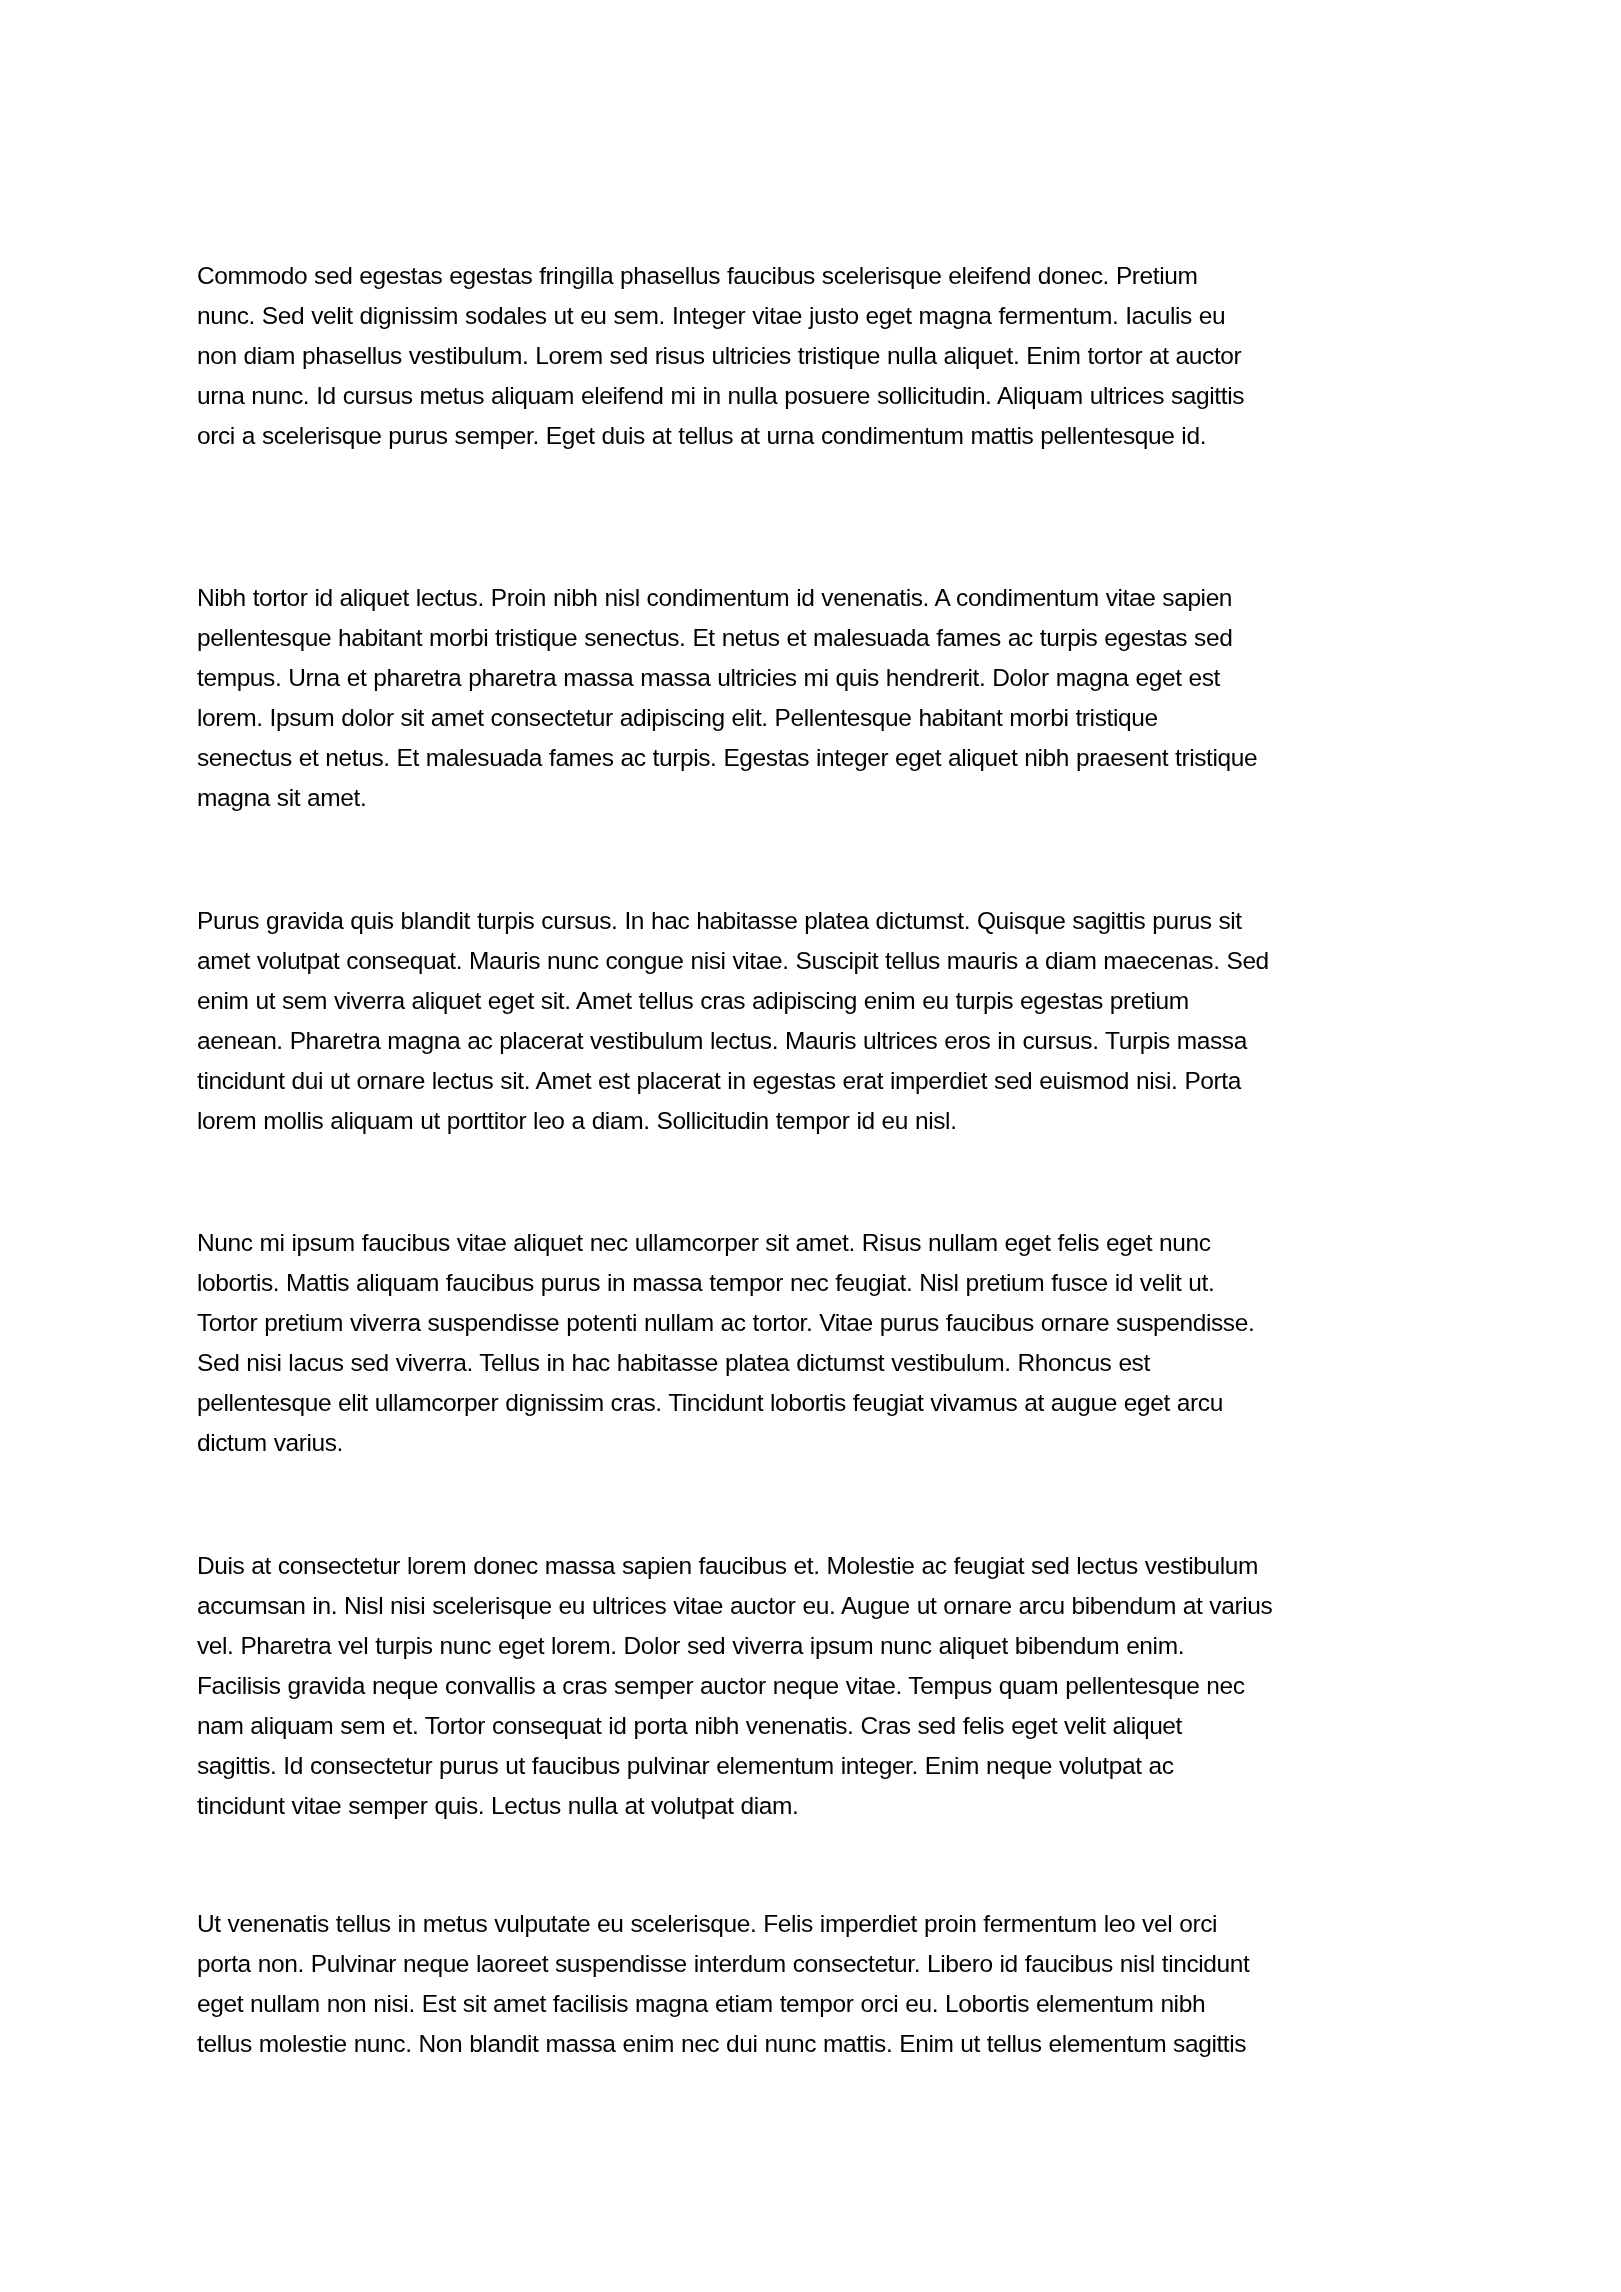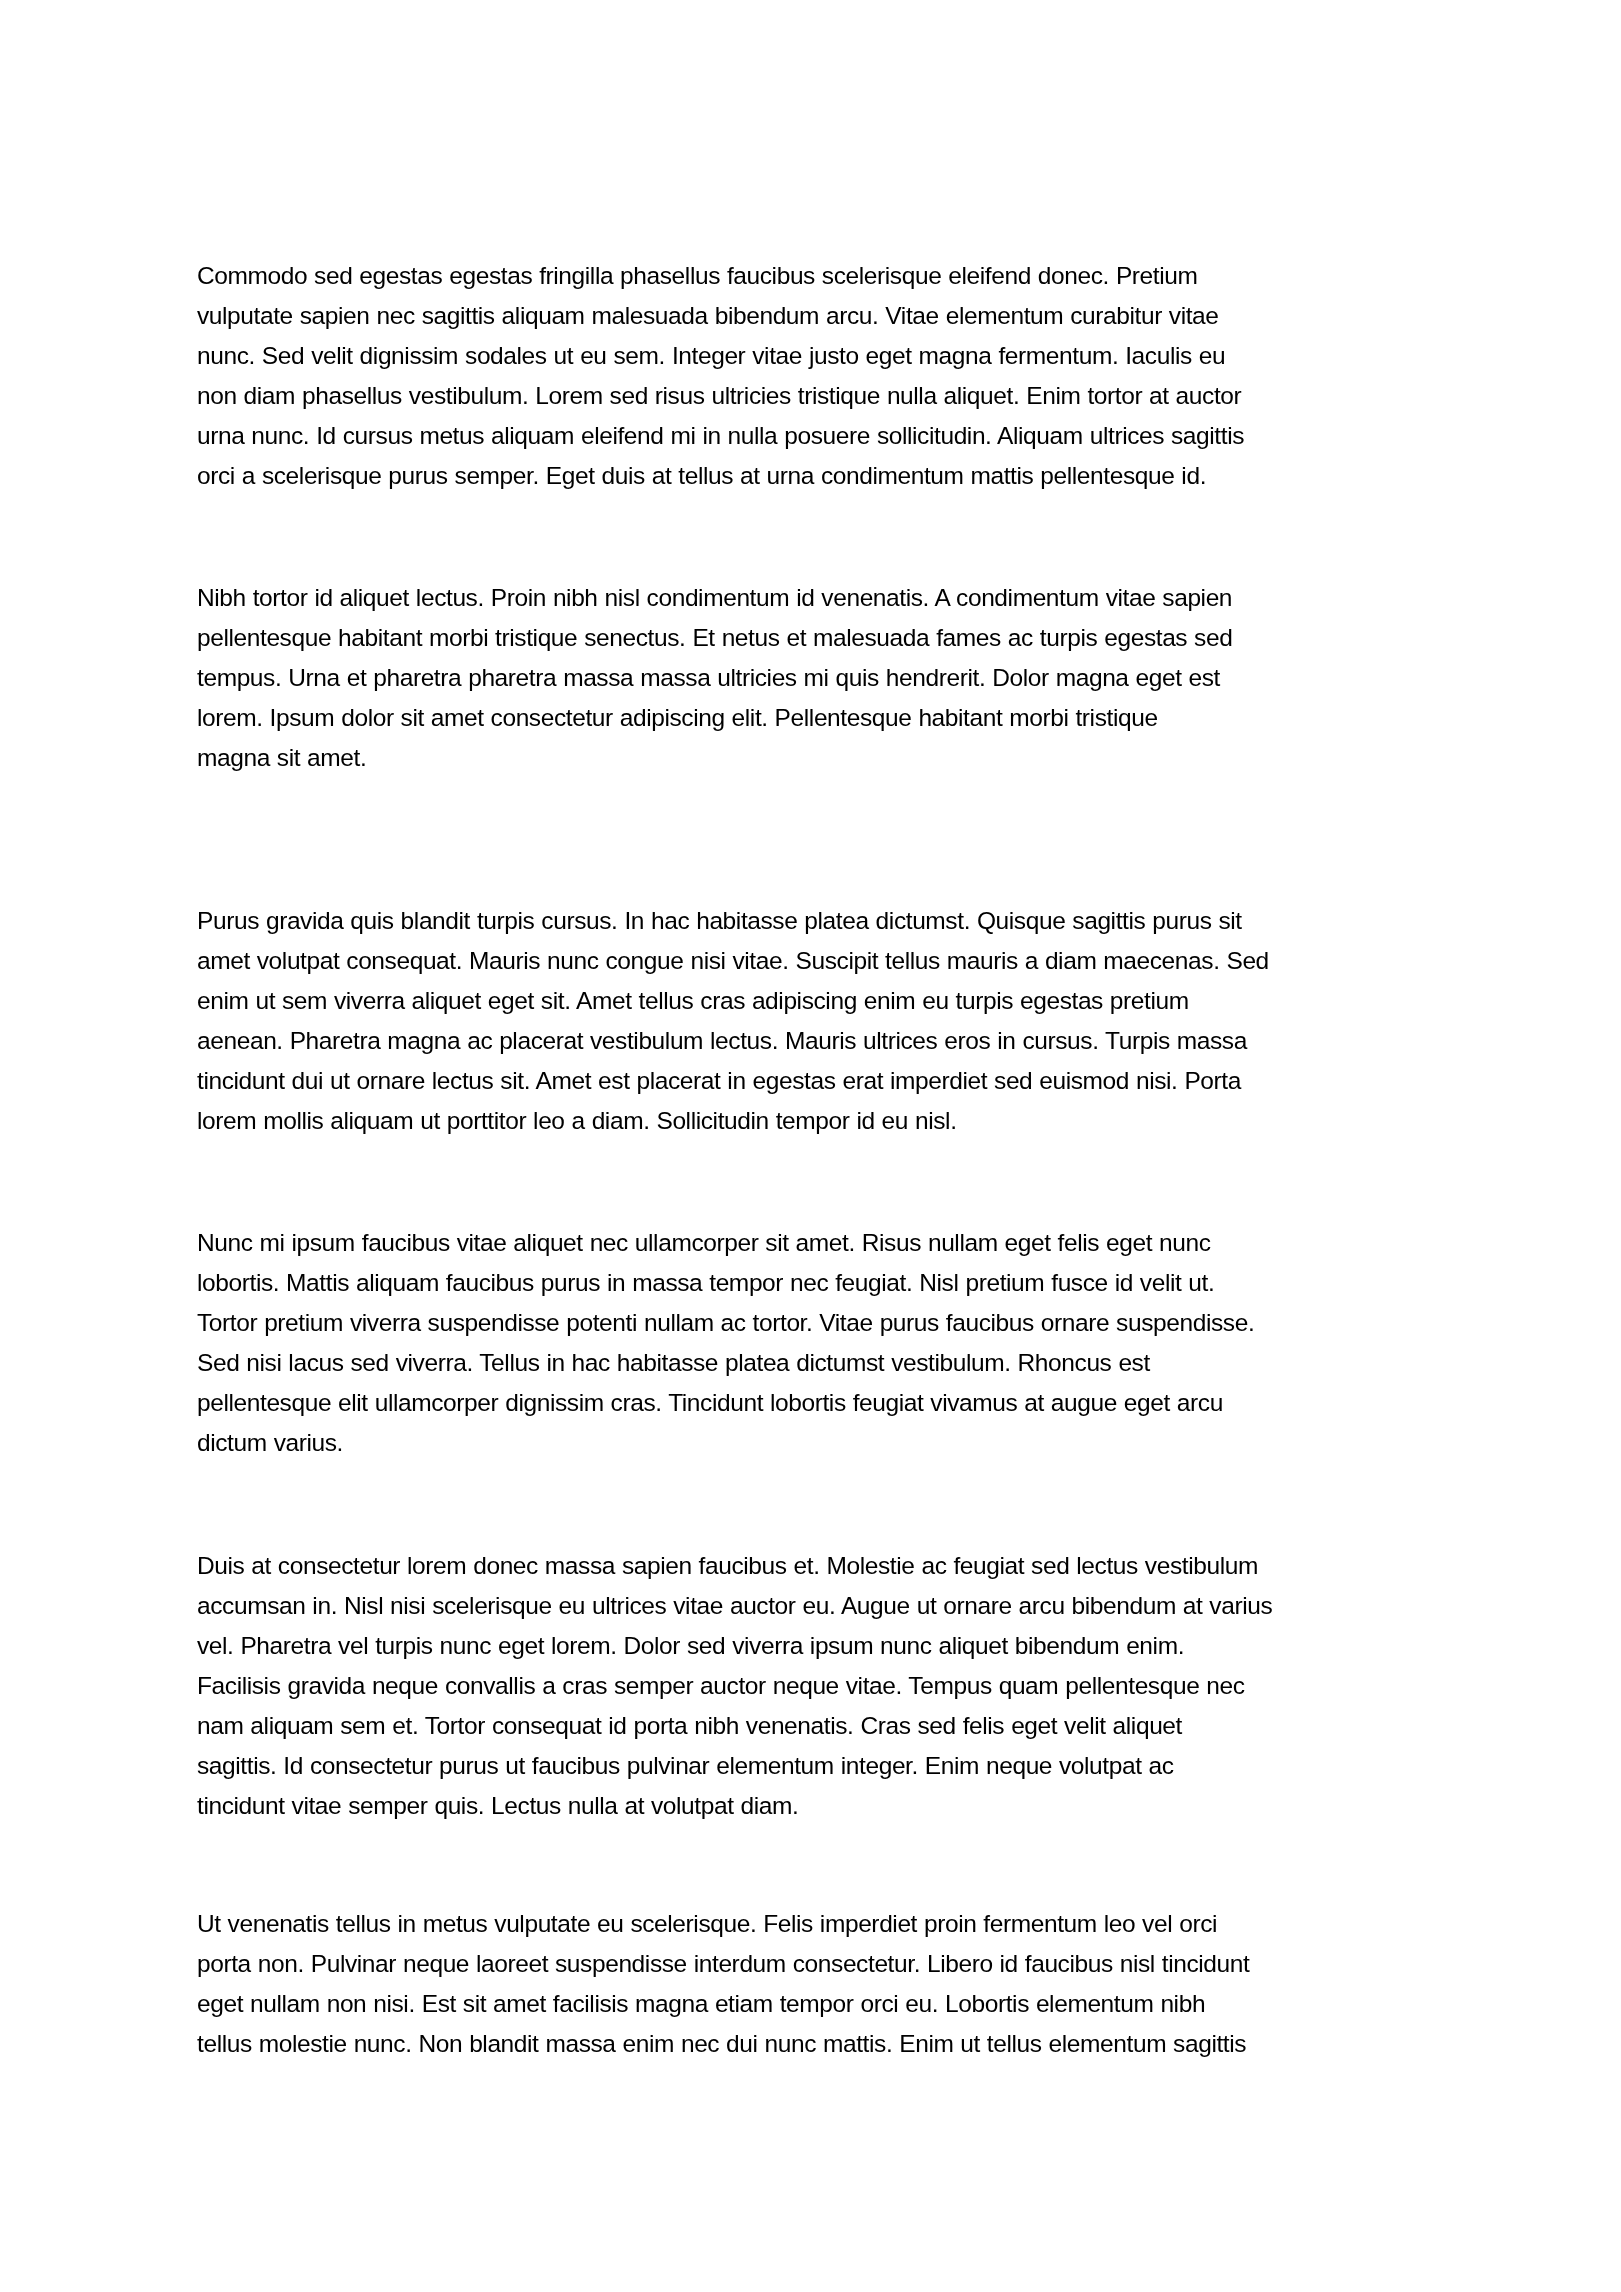--- a/index.html
+++ b/index.html
@@ -45,32 +45,32 @@
   #p4 { top: 1546px; }
   #p5 { top: 1904px; }
 </style>
 </head>
 <body>
 
 <div class="page">
 
   <p class="para" id="p0">
     <span class="line">Commodo sed egestas egestas fringilla phasellus faucibus scelerisque eleifend donec. Pretium</span>
-    <span class="line">vulputate sapien nec sagittis aliquam malesuada bibendum arcu. Vitae elementum curabitur vitae</span>
     <span class="line">nunc. Sed velit dignissim sodales ut eu sem. Integer vitae justo eget magna fermentum. Iaculis eu</span>
     <span class="line">non diam phasellus vestibulum. Lorem sed risus ultricies tristique nulla aliquet. Enim tortor at auctor</span>
     <span class="line">urna nunc. Id cursus metus aliquam eleifend mi in nulla posuere sollicitudin. Aliquam ultrices sagittis</span>
     <span class="line">orci a scelerisque purus semper. Eget duis at tellus at urna condimentum mattis pellentesque id.</span>
   </p>
 
   <p class="para" id="p1">
     <span class="line">Nibh tortor id aliquet lectus. Proin nibh nisl condimentum id venenatis. A condimentum vitae sapien</span>
     <span class="line">pellentesque habitant morbi tristique senectus. Et netus et malesuada fames ac turpis egestas sed</span>
     <span class="line">tempus. Urna et pharetra pharetra massa massa ultricies mi quis hendrerit. Dolor magna eget est</span>
     <span class="line">lorem. Ipsum dolor sit amet consectetur adipiscing elit. Pellentesque habitant morbi tristique</span>
+    <span class="line">senectus et netus. Et malesuada fames ac turpis. Egestas integer eget aliquet nibh praesent tristique</span>
     <span class="line">magna sit amet.</span>
   </p>
 
   <p class="para" id="p2">
     <span class="line">Purus gravida quis blandit turpis cursus. In hac habitasse platea dictumst. Quisque sagittis purus sit</span>
     <span class="line">amet volutpat consequat. Mauris nunc congue nisi vitae. Suscipit tellus mauris a diam maecenas. Sed</span>
     <span class="line">enim ut sem viverra aliquet eget sit. Amet tellus cras adipiscing enim eu turpis egestas pretium</span>
     <span class="line">aenean. Pharetra magna ac placerat vestibulum lectus. Mauris ultrices eros in cursus. Turpis massa</span>
     <span class="line">tincidunt dui ut ornare lectus sit. Amet est placerat in egestas erat imperdiet sed euismod nisi. Porta</span>
     <span class="line">lorem mollis aliquam ut porttitor leo a diam. Sollicitudin tempor id eu nisl.</span>

